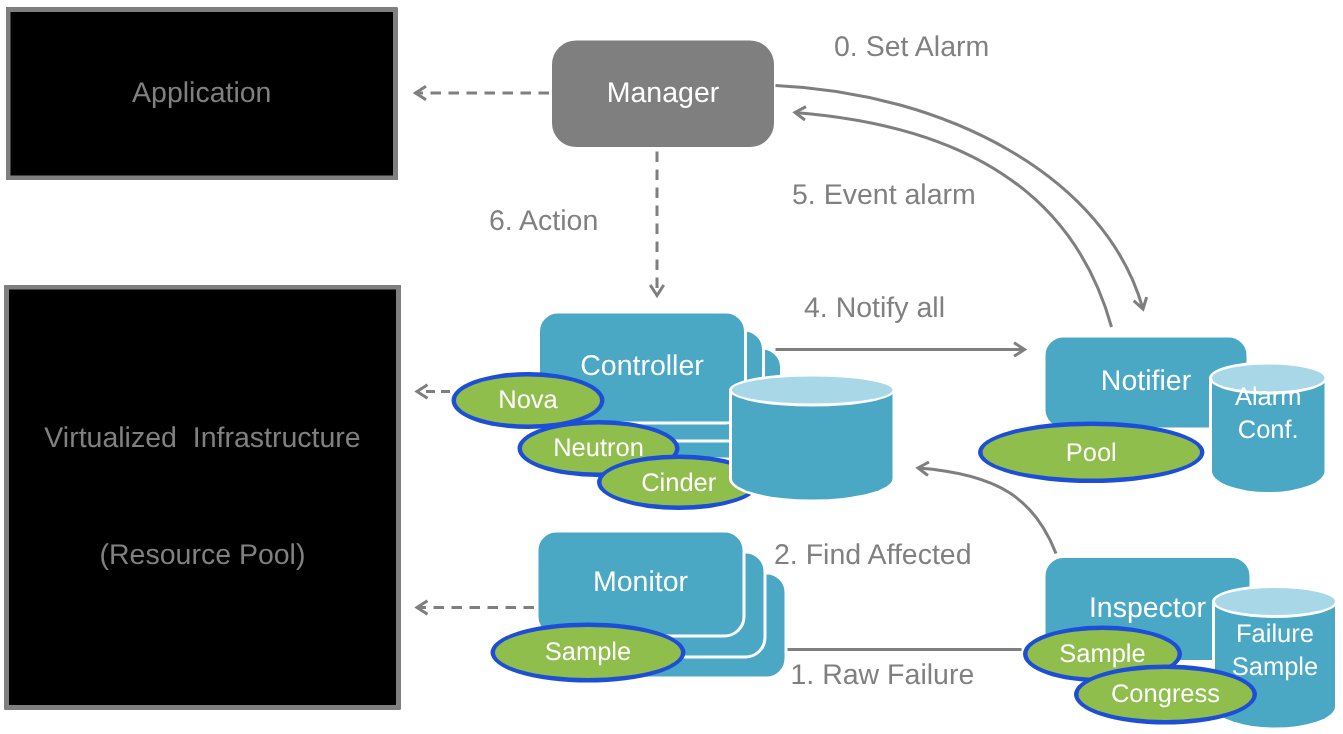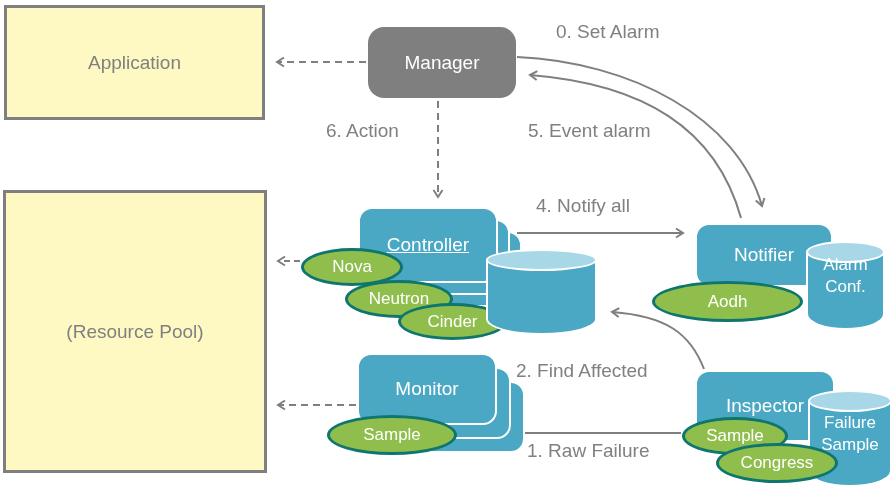--- a/index.html
+++ b/index.html
@@ -10,42 +10,42 @@
     --label-gray:#808080;
     --white:#FFFFFF;
   }
   html,body{margin:0;padding:0;background:#fff;}
   #canvas{
     position:relative;width:895px;height:489px;background:#fff;overflow:hidden;
     font-family:"Liberation Sans",sans-serif;
   }
   #edges{position:absolute;left:0;top:0;z-index:1;}
   .outline-box{
-    position:absolute;box-sizing:border-box;background:#fef9c3;
+    position:absolute;box-sizing:border-box;background:#000000;
     border:3px solid var(--manager-gray);z-index:2;
     display:flex;align-items:center;justify-content:center;
     color:var(--label-gray);font-size:19px;text-align:center;
   }
   .vi-label{line-height:26px;white-space:pre;}
   .manager-box{
     position:absolute;box-sizing:border-box;background:var(--manager-gray);
     border-radius:16px;z-index:2;display:flex;align-items:center;justify-content:center;
     color:#fff;font-size:19px;
   }
   .blue-box{
     position:absolute;box-sizing:border-box;background:var(--node-blue);
     border:2px solid #fff;border-radius:14px;
     display:flex;align-items:center;justify-content:center;
     color:#fff;font-size:19px;
   }
   .stack{z-index:2;}
   .front{z-index:2;}
   .ellipse{
     position:absolute;box-sizing:border-box;background:var(--node-green);
-    border:3px solid #0f766e;border-radius:50%;
+    border:3px solid #1d4ed8;border-radius:50%;
     display:flex;align-items:center;justify-content:center;
     color:#fff;font-size:17px;
   }
   .cylinder{position:absolute;}
   .cyl-body{
     position:absolute;left:0;right:0;bottom:0;box-sizing:border-box;
     background:var(--node-blue);border:2px solid #fff;border-top:none;
     border-radius:0 0 50% 50% / 0 0 16px 16px;
   }
   .cyl-top{
@@ -82,31 +82,32 @@
     <path d="M523,433 L681,433" stroke="#7F7F7F" stroke-width="2" fill="none"></path>
     <path d="M704,369 C690,333 666,316 612,312" stroke="#7F7F7F" stroke-width="2" fill="none" marker-end="url(#arrow)"></path>
   </svg>
 
   <div class="outline-box" style="left:4px;top:5px;width:261px;height:115px;">
     <span>Application</span>
   </div>
 
   <div class="outline-box" style="left:3px;top:190px;width:264px;height:283px;">
     <div class="vi-label">
+      <div>Virtualized  Infrastructure</div>
       <div>(Resource Pool)</div>
     </div>
   </div>
 
   <div class="manager-box" style="left:368px;top:27px;width:148px;height:71px;">
     <span>Manager</span>
   </div>
 
   <div class="blue-box stack" style="left:382px;top:231px;width:140px;height:76px;"></div>
   <div class="blue-box stack" style="left:370px;top:219px;width:140px;height:76px;"></div>
-  <div class="blue-box front" style="left:358px;top:207px;width:140px;height:76px;text-decoration:underline;">
+  <div class="blue-box front" style="left:358px;top:207px;width:140px;height:76px;">
     <span>Controller</span>
   </div>
 
   <div class="ellipse z3" style="left:301px;top:248px;width:102px;height:38px;">
     <span>Nova</span>
   </div>
   <div class="ellipse z3" style="left:345px;top:280px;width:108px;height:38px;">
     <span>Neutron</span>
   </div>
   <div class="ellipse z3" style="left:398px;top:303px;width:109px;height:37px;">
@@ -124,21 +125,21 @@
     <span>Monitor</span>
   </div>
   <div class="ellipse z3" style="left:327px;top:415px;width:130px;height:40px;">
     <span>Sample</span>
   </div>
 
   <div class="blue-box front" style="left:695px;top:223px;width:138px;height:64px;">
     <span>Notifier</span>
   </div>
   <div class="ellipse z3" style="left:652px;top:281px;width:151px;height:41px;">
-    <span>Aodh</span>
+    <span>Pool</span>
   </div>
   <div class="cylinder z3" style="left:806px;top:241px;width:79px;height:89px;">
     <div class="cyl-body" style="top:11px;"></div>
     <div class="cyl-top"></div>
     <div class="cyl-label" style="top:13px;">
       <div>Alarm</div>
       <div>Conf.</div>
     </div>
   </div>
 
@@ -154,19 +155,19 @@
     </div>
   </div>
   <div class="ellipse z4" style="left:682px;top:417px;width:106px;height:38px;">
     <span>Sample</span>
   </div>
   <div class="ellipse z5" style="left:716px;top:443px;width:122px;height:40px;align-items:center;">
     <span>Congress</span>
   </div>
 
   <span class="edge-label" style="left:556px;top:21px;">0. Set Alarm</span>
-  <span class="edge-label" style="left:326px;top:120px;">6. Action</span>
+  <span class="edge-label" style="left:326px;top:137px;">6. Action</span>
   <span class="edge-label" style="left:528px;top:120px;">5. Event alarm</span>
   <span class="edge-label" style="left:536px;top:195px;">4. Notify all</span>
   <span class="edge-label" style="left:516px;top:360px;">2. Find Affected</span>
   <span class="edge-label" style="left:527px;top:440px;">1. Raw Failure</span>
 
 </div>
 
 </body></html>

